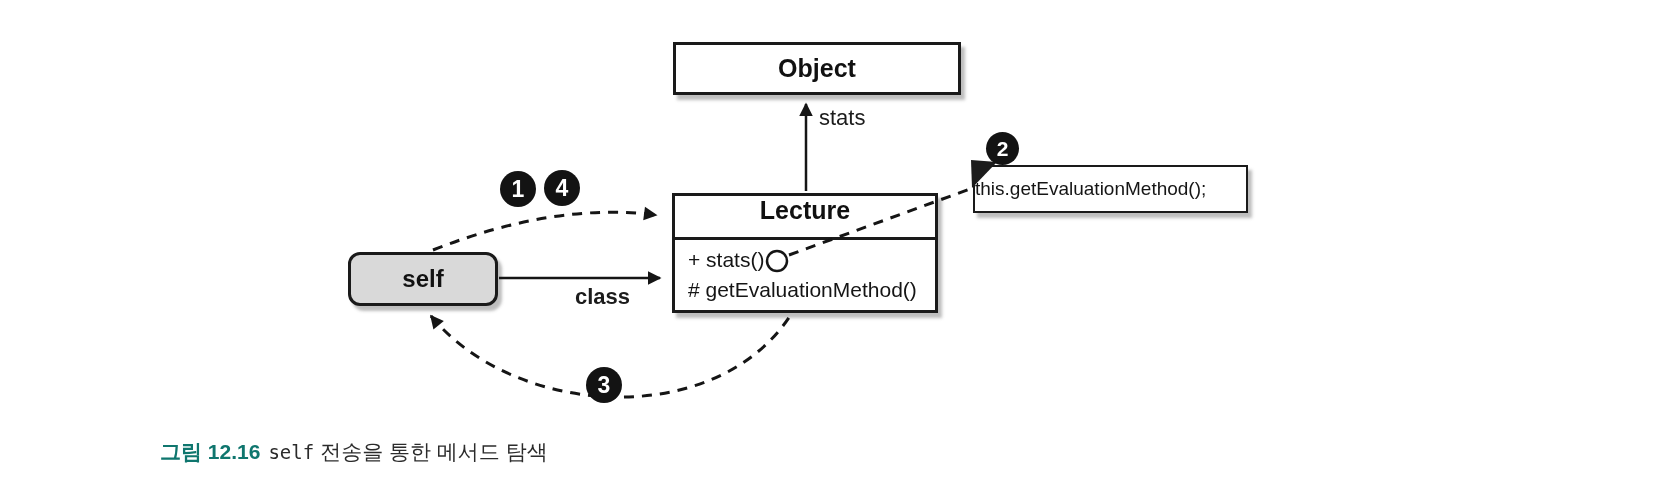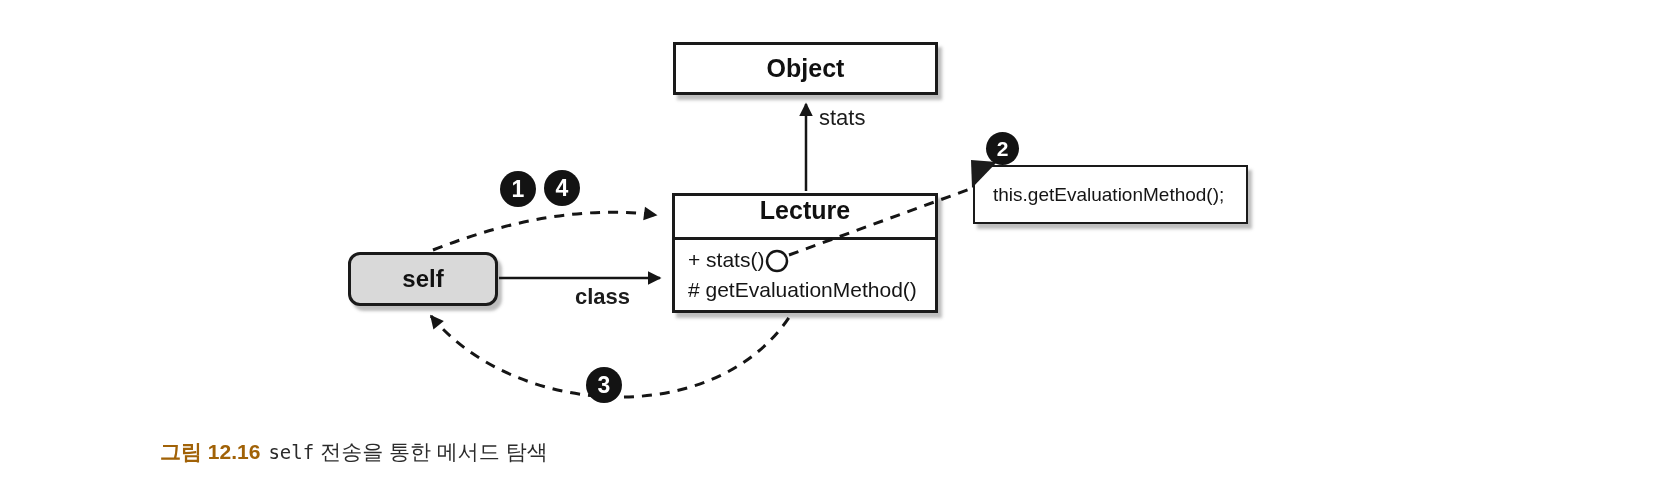--- a/index.html
+++ b/index.html
@@ -18,21 +18,21 @@
   .uml-box {
     position: absolute;
     background: #ffffff;
     border: 3px solid #1a1a1a;
     box-shadow: 4px 5px 3px rgba(110,110,110,0.45);
     z-index: 2;
   }
 
   .object-box {
     left: 673px; top: 42px;
-    width: 265px; height: 53px;
+    width: 288px; height: 53px;
     display: flex; align-items: center; justify-content: center;
   }
   .object-box .class-title {
     font-size: 25px; font-weight: bold; color: #111;
   }
 
   .lecture-box {
     left: 672px; top: 193px;
     width: 266px; height: 120px;
   }
@@ -63,26 +63,25 @@
     display: flex; align-items: center; justify-content: center;
     z-index: 2;
   }
   .self-box .self-label {
     font-size: 24px; font-weight: bold; color: #111;
   }
 
   .note-box {
     position: absolute;
     left: 973px; top: 165px;
-    width: 275px; height: 59px;
+    width: 275px; height: 48px;
     background: #ffffff;
     border: 2.5px solid #1a1a1a;
     box-shadow: 4px 5px 3px rgba(110,110,110,0.45);
     display: flex; align-items: center; justify-content: flex-start;
-    padding-left: 18px;
     z-index: 2;
   }
   .note-box .note-code {
     font-size: 19px; color: #151515; white-space: nowrap;
   }
 
   
   .edge-label {
     position: absolute;
     font-size: 22px; color: #1c1c1c;
@@ -119,21 +118,21 @@
   
   .caption {
     position: absolute;
     left: 160px; top: 438px;
     font-size: 21px;
     color: #2b2b2b;
     white-space: nowrap;
     z-index: 2;
   }
   .caption .figure-label {
-    color: #a16207;
+    color: #0f766e;
     font-weight: bold;
     margin-right: 8px;
   }
   .caption .code-term {
     font-family: "DejaVu Sans Mono", monospace;
     font-size: 19px;
     margin-right: 6px;
   }
 </style>
 </head>

